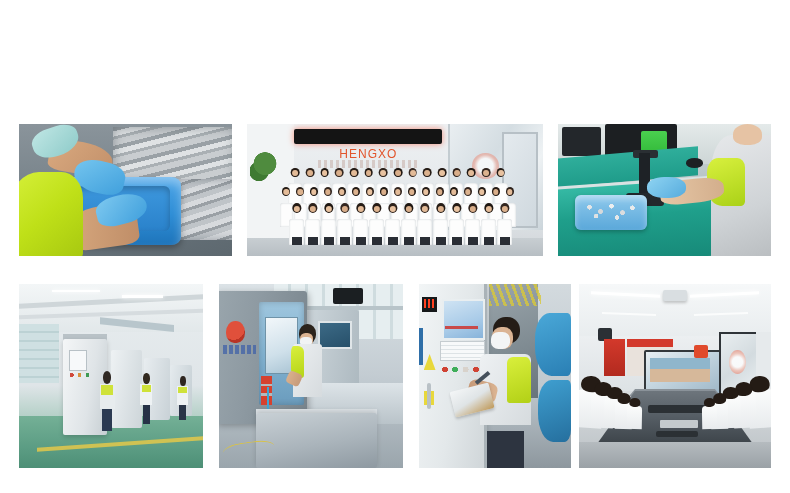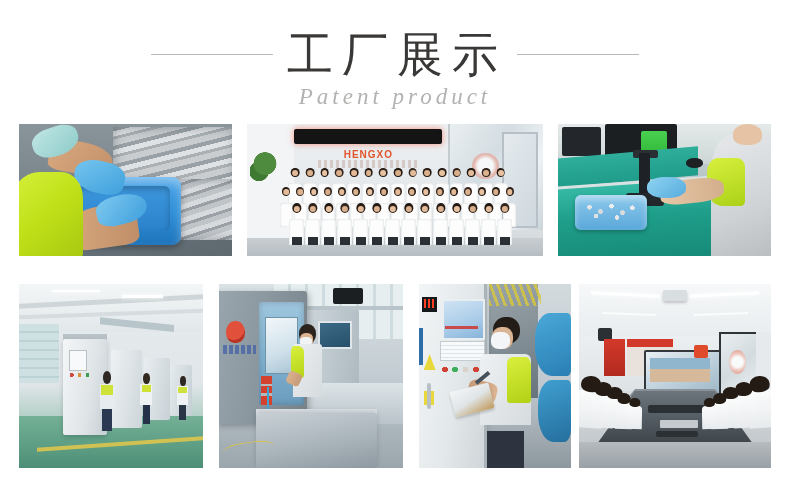--- a/index.html
+++ b/index.html
@@ -112,21 +112,21 @@
     border:2px solid #b7c0c6;background:linear-gradient(120deg,#e4eaee,#cfd8de);}
   #p2 .led{left:16%;top:4%;width:50%;height:11%;
     background:#141414;border-radius:2px;
     box-shadow:0 0 6px rgba(255,60,20,.55);}
   #p2 .ledtxt{left:16%;top:4%;width:50%;height:11%;
     display:flex;align-items:center;justify-content:center;
     color:#ff3d17;font-size:7px;font-weight:bold;letter-spacing:0px;
     font-family:"DejaVu Sans",sans-serif;text-shadow:0 0 3px #ff5a22;white-space:nowrap;}
   #p2 .brand{left:28%;top:19%;width:26%;height:8%;
     display:flex;align-items:center;justify-content:center;
-    color:#e2552c;font-size:10px;font-weight:bold;letter-spacing:1px;}
+    color:#e2552c;font-size:12px;font-weight:normal;letter-spacing:1px;}
   #p2 .brandsub{left:24%;top:27%;width:34%;height:6%;
     background:repeating-linear-gradient(90deg,#c3a8a0 0 3px,transparent 3px 6px);opacity:.5;}
   #p2 .seal{left:76%;top:22%;width:9%;height:20%;border-radius:50%;
     background:radial-gradient(circle,#fff 40%,#e8b0a4 60%,#d9776a 100%);opacity:.75;}
   #p2 .plant{left:1%;top:18%;width:10%;height:30%;
     background:radial-gradient(circle at 50% 40%,#4f8b3e 0 40%,transparent 42%),
                radial-gradient(circle at 30% 60%,#3f7a32 0 30%,transparent 32%);}
   #p2 .floor{left:0;top:86%;width:100%;height:14%;
     background:linear-gradient(180deg,#c8ced2,#b7bec3);}
   .prow{position:absolute;display:flex;justify-content:center;align-items:flex-end;gap:1px;}
@@ -368,28 +368,20 @@
     background:linear-gradient(180deg,#fbfcfc,#e8ebed);border-radius:4px 4px 0 0;}
 
   
   .hidden-text{position:absolute;opacity:0;pointer-events:none;}
 </style>
 </head>
 <body>
 
 <div class="page">
 
-  <div class="header">
-    <div class="title-row">
-      <div class="rule left"></div>
-      <div class="title-cn">工厂展示</div>
-      <div class="rule right"></div>
-    </div>
-    <div class="subtitle">Patent product</div>
-  </div>
 
   <div class="photo" id="p1">
     <div class="ph-inner">
       <div class="lay bg"></div>
       <div class="lay bench"></div>
       <div class="lay bags"></div>
       <div class="lay bags2"></div>
       <div class="lay basket"></div>
       <div class="lay basket-in"></div>
       <div class="lay parts"></div>

